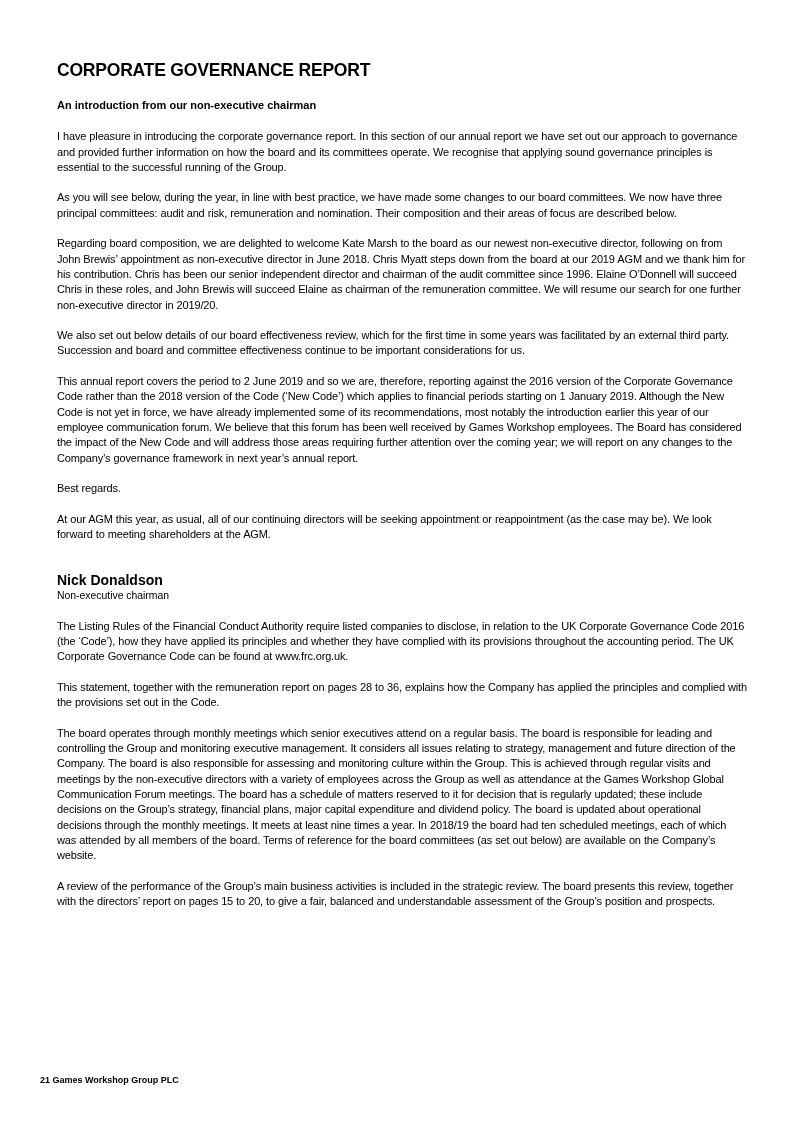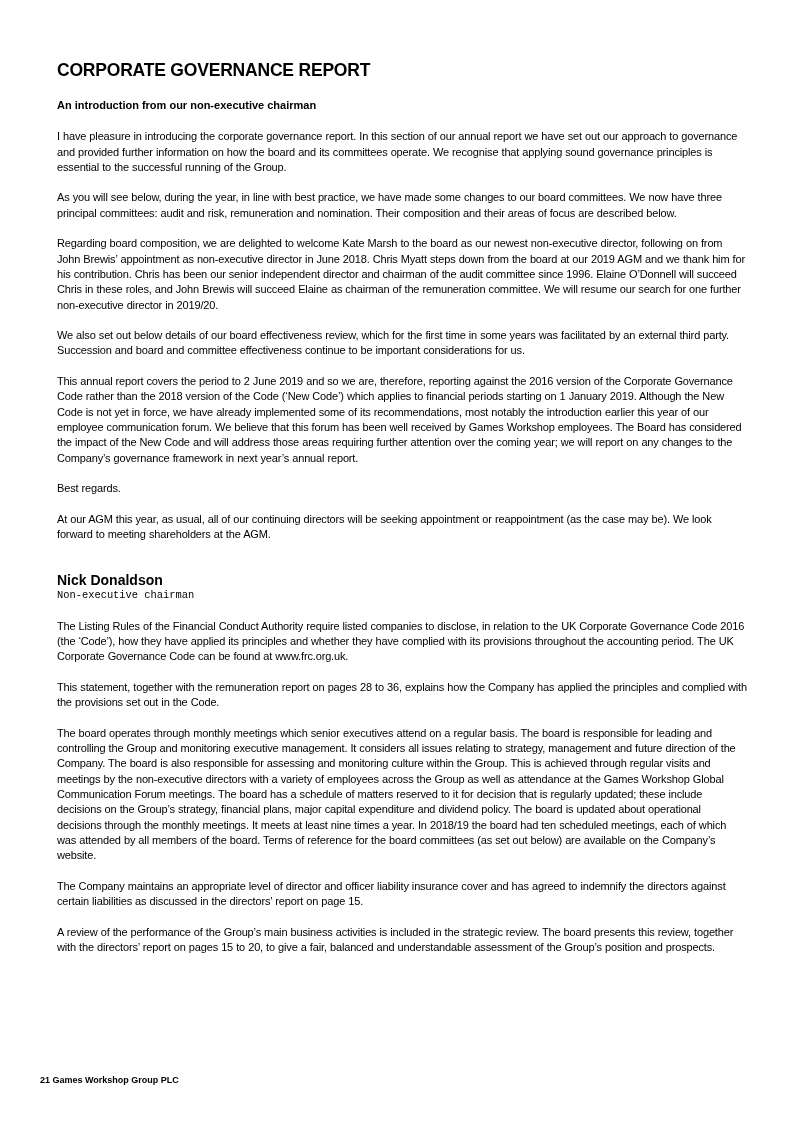--- a/index.html
+++ b/index.html
@@ -52,21 +52,20 @@
     .signatory-name {
       font-weight: bold;
       font-size: 14px;
       line-height: 15.3px;
       margin: 0;
     }
     .signatory-role {
       font-size: 10.4px;
       line-height: 15.3px;
       margin: 0 0 15.3px 0;
-      font-family: Liberation Mono, monospace;
     }
     .footer {
       position: absolute;
       left: 40px;
       top: 1074px;
       font-weight: bold;
       font-size: 9px;
       line-height: 12px;
     }
   </style>
@@ -85,17 +84,16 @@
   <p>Best regards.</p>
   <p>At our AGM this year, as usual, all of our continuing directors will be seeking appointment or reappointment (as the case may be). We look forward to meeting shareholders at the AGM.</p>
   <div class="spacer"></div>
 
   <div class="signatory-name">Nick Donaldson</div>
   <div class="signatory-role">Non-executive chairman</div>
 
   <p>The Listing Rules of the Financial Conduct Authority require listed companies to disclose, in relation to the UK Corporate Governance Code 2016 (the ‘Code’), how they have applied its principles and whether they have complied with its provisions throughout the accounting period. The UK Corporate Governance Code can be found at www.frc.org.uk.</p>
   <p>This statement, together with the remuneration report on pages 28 to 36, explains how the Company has applied the principles and complied with the provisions set out in the Code.</p>
   <p>The board operates through monthly meetings which senior executives attend on a regular basis. The board is responsible for leading and controlling the Group and monitoring executive management. It considers all issues relating to strategy, management and future direction of the Company. The board is also responsible for assessing and monitoring culture within the Group. This is achieved through regular visits and meetings by the non-executive directors with a variety of employees across the Group as well as attendance at the Games Workshop Global Communication Forum meetings. The board has a schedule of matters reserved to it for decision that is regularly updated; these include decisions on the Group’s strategy, financial plans, major capital expenditure and dividend policy. The board is updated about operational decisions through the monthly meetings. It meets at least nine times a year. In 2018/19 the board had ten scheduled meetings, each of which was attended by all members of the board. Terms of reference for the board committees (as set out below) are available on the Company’s website.</p>
-  <p>The Company maintains an appropriate level of director and officer liability insurance cover and has agreed to indemnify the directors against certain liabilities as discussed in the directors’ report on page 15.</p>
   <p>A review of the performance of the Group’s main business activities is included in the strategic review. The board presents this review, together with the directors’ report on pages 15 to 20, to give a fair, balanced and understandable assessment of the Group’s position and prospects.</p>
 </div>
 
 <div class="footer">21 Games Workshop Group PLC</div>
 
 </body></html>

